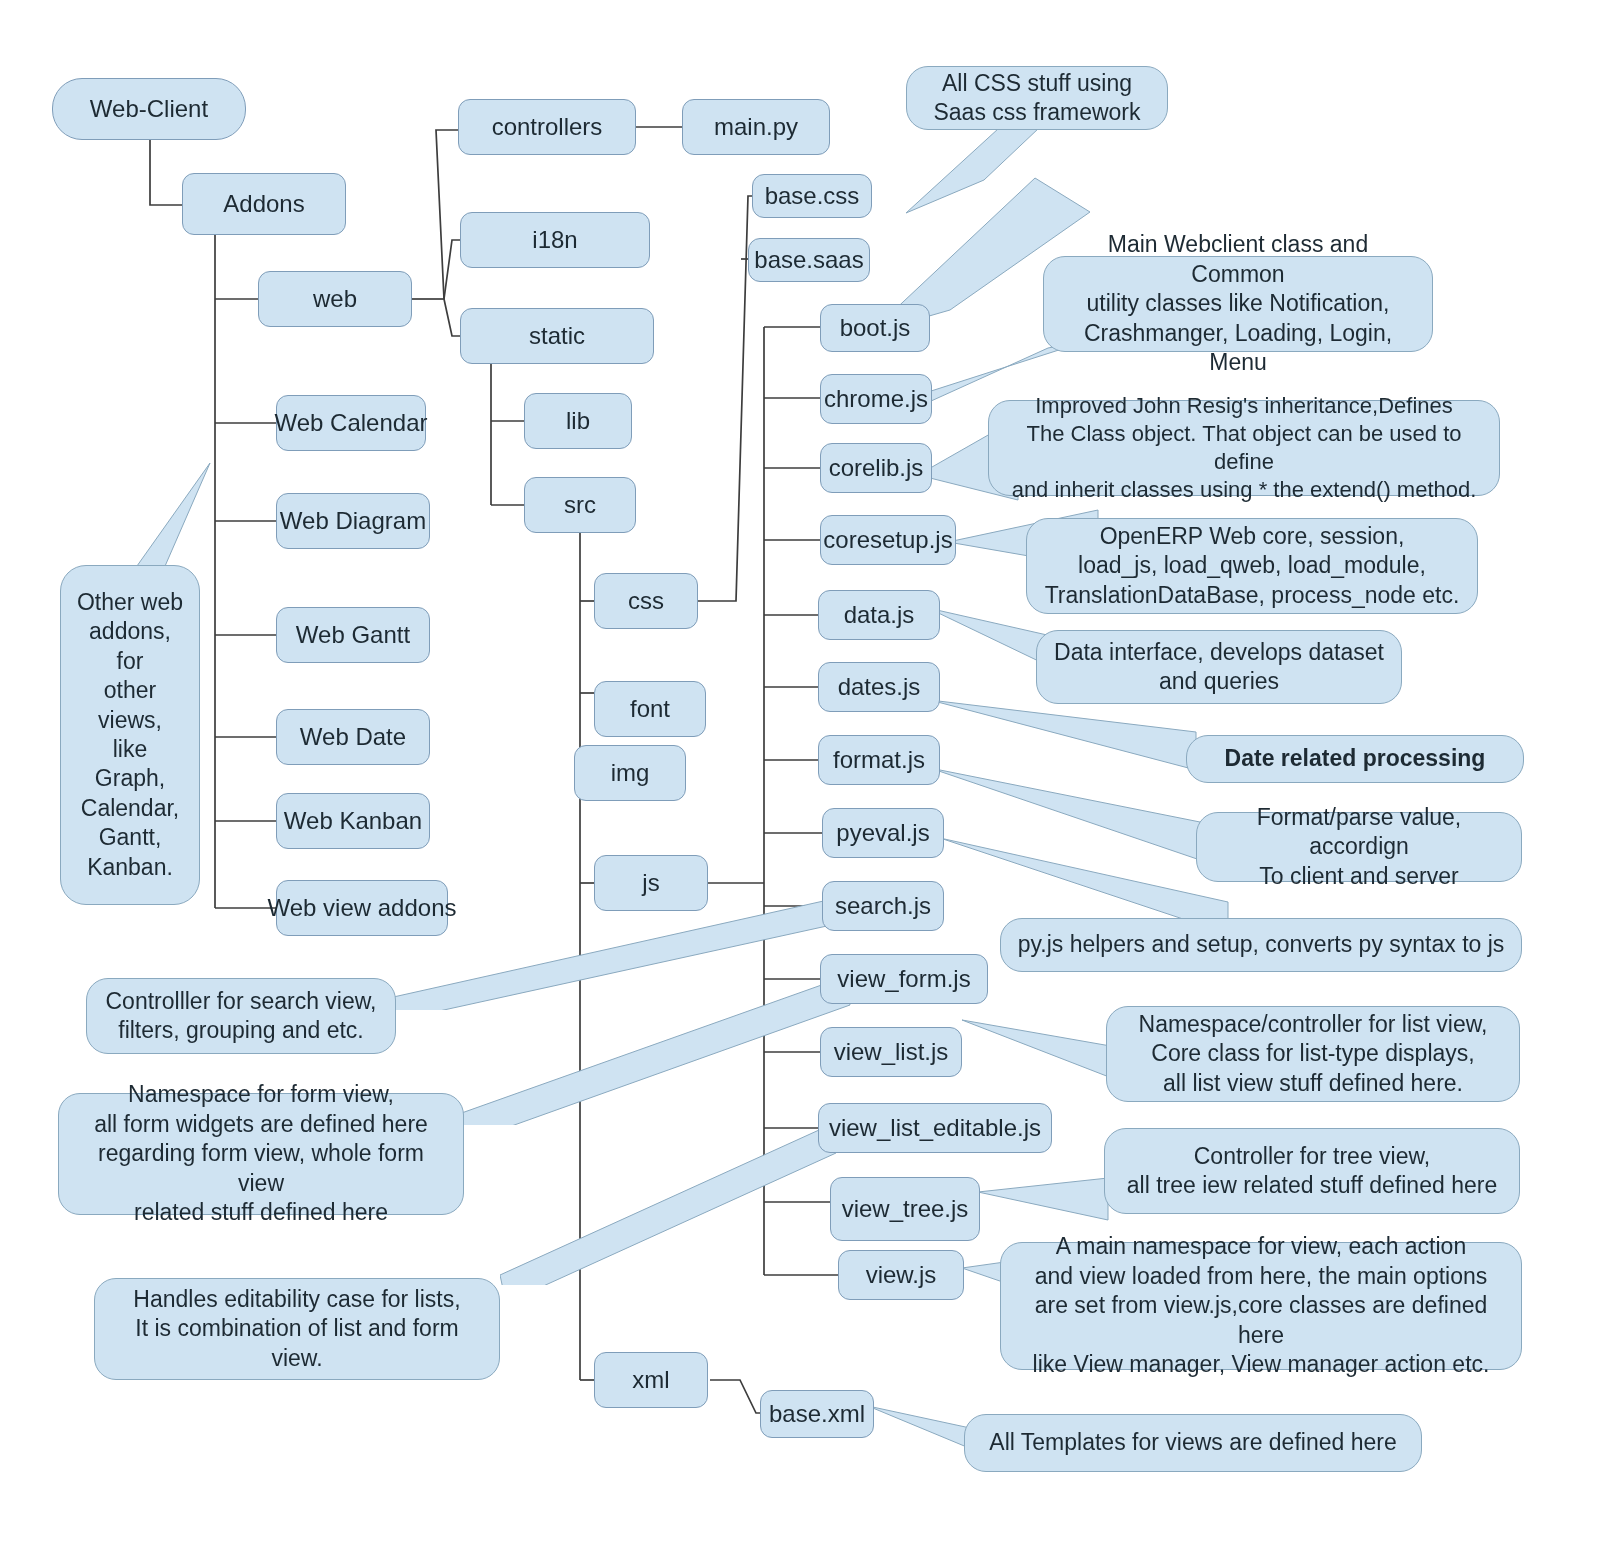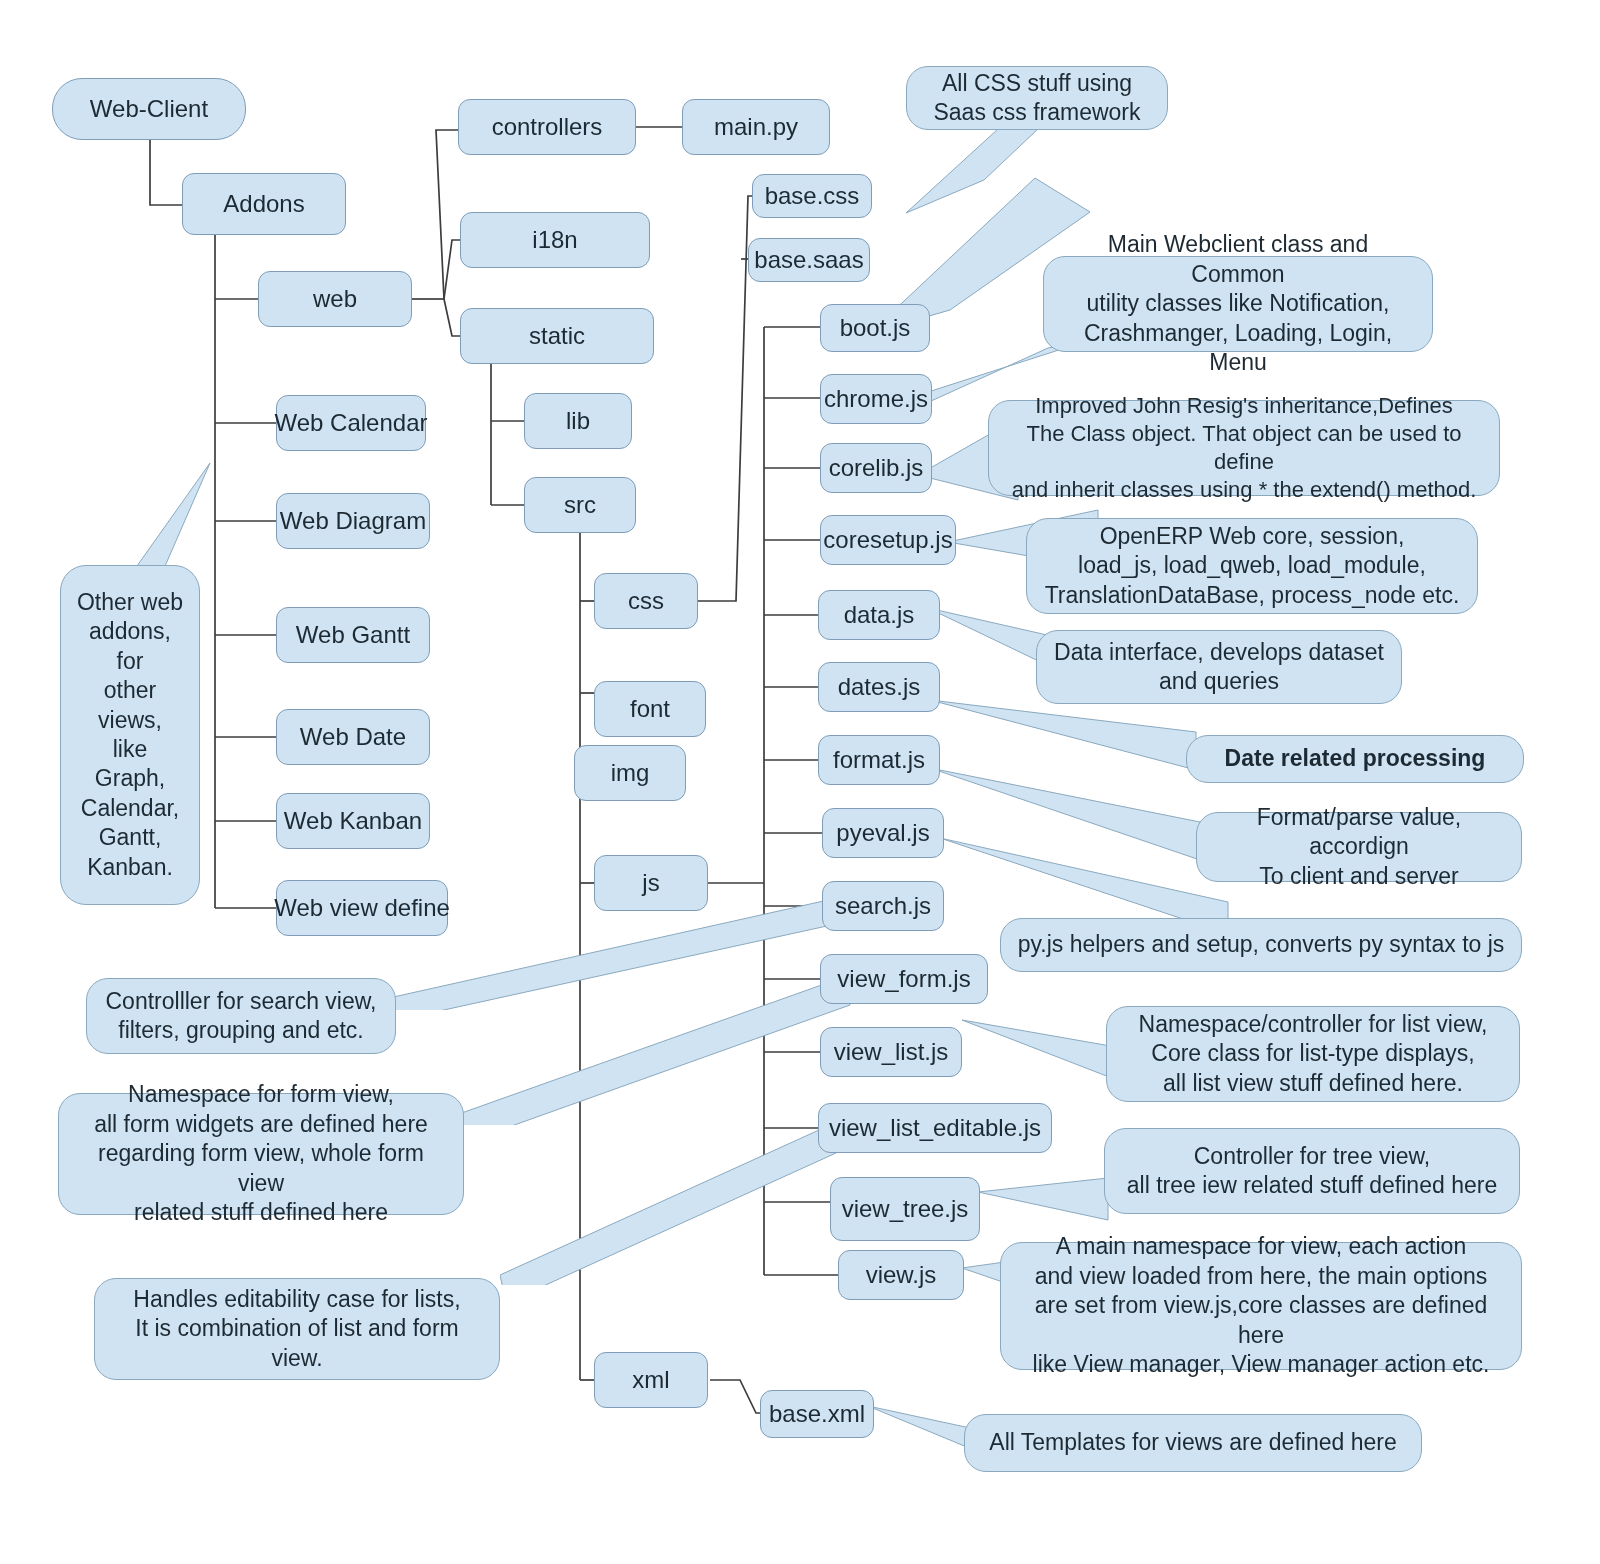--- a/index.html
+++ b/index.html
@@ -208,21 +208,21 @@
 
   <div class="node sharp" style="left:276px;top:709px;width:154px;height:56px;">
     <span>Web Date</span>
   </div>
 
   <div class="node sharp" style="left:276px;top:793px;width:154px;height:56px;">
     <span>Web Kanban</span>
   </div>
 
   <div class="node sharp" style="left:276px;top:880px;width:172px;height:56px;">
-    <span>Web view define</span>
+    <span>Web view addons</span>
   </div>
 
   <div class="node rounded" style="left:458px;top:99px;width:178px;height:56px;">
     <span>controllers</span>
   </div>
 
   <div class="node rounded" style="left:682px;top:99px;width:148px;height:56px;">
     <span>main.py</span>
   </div>
 

